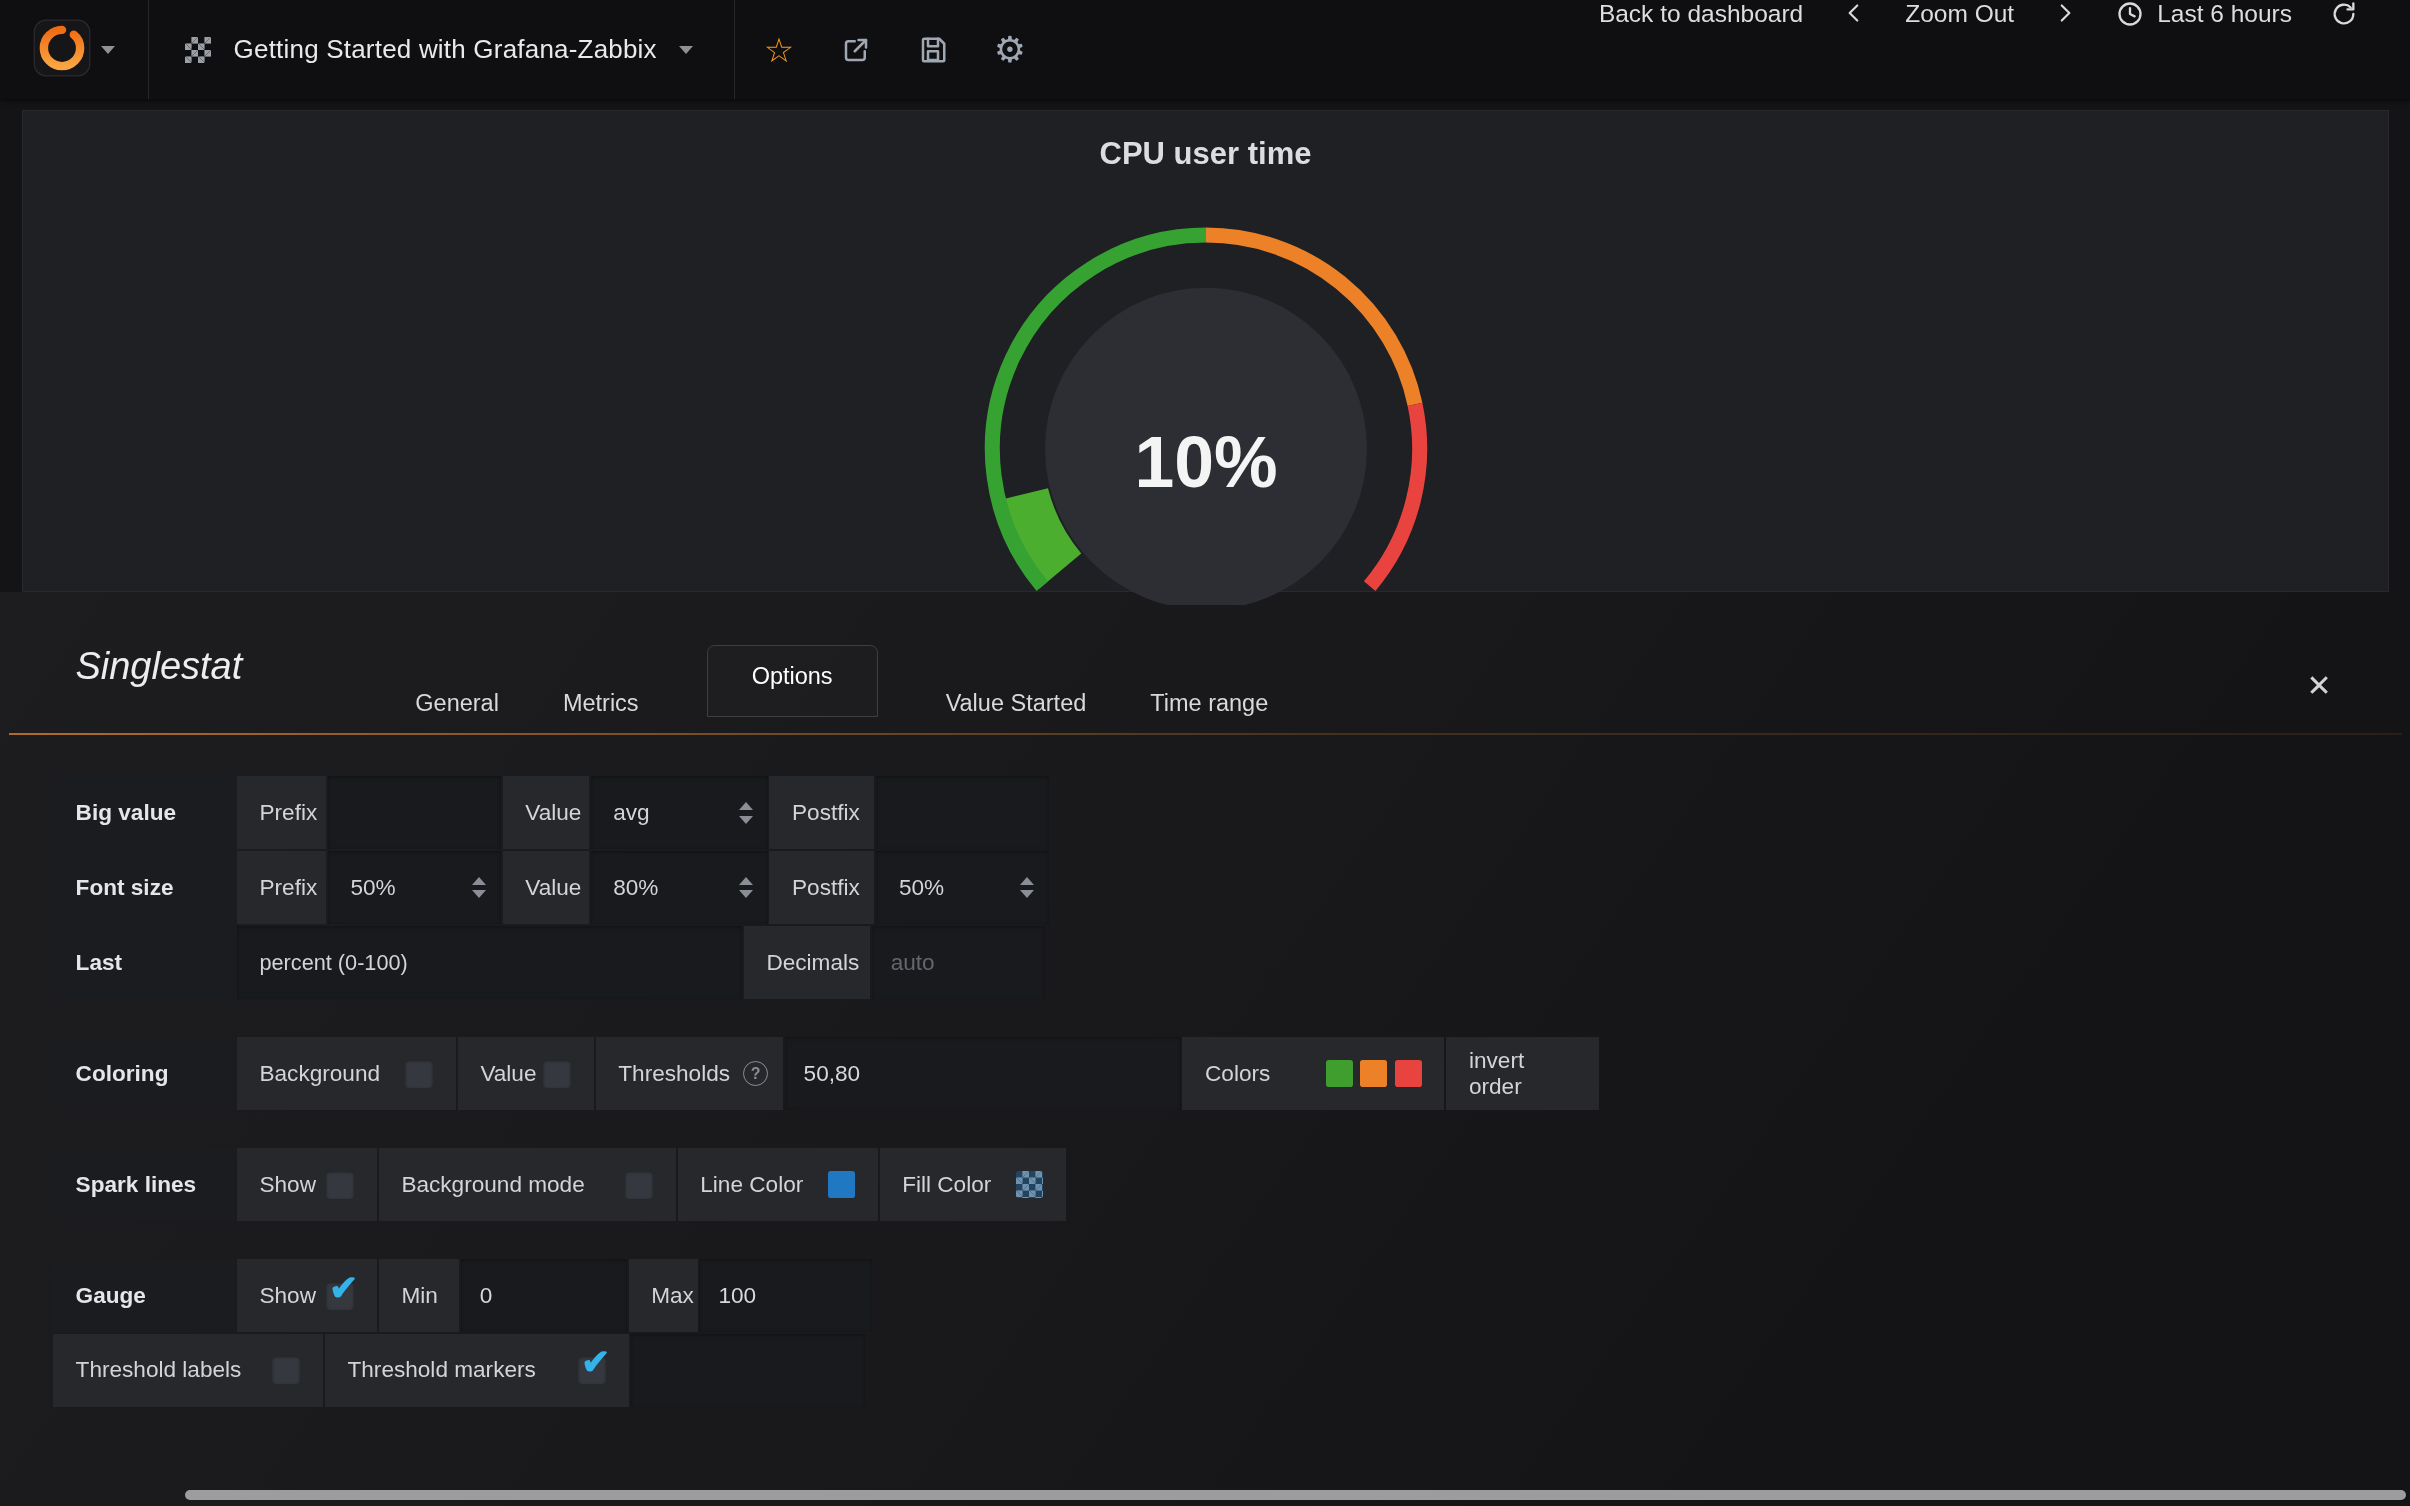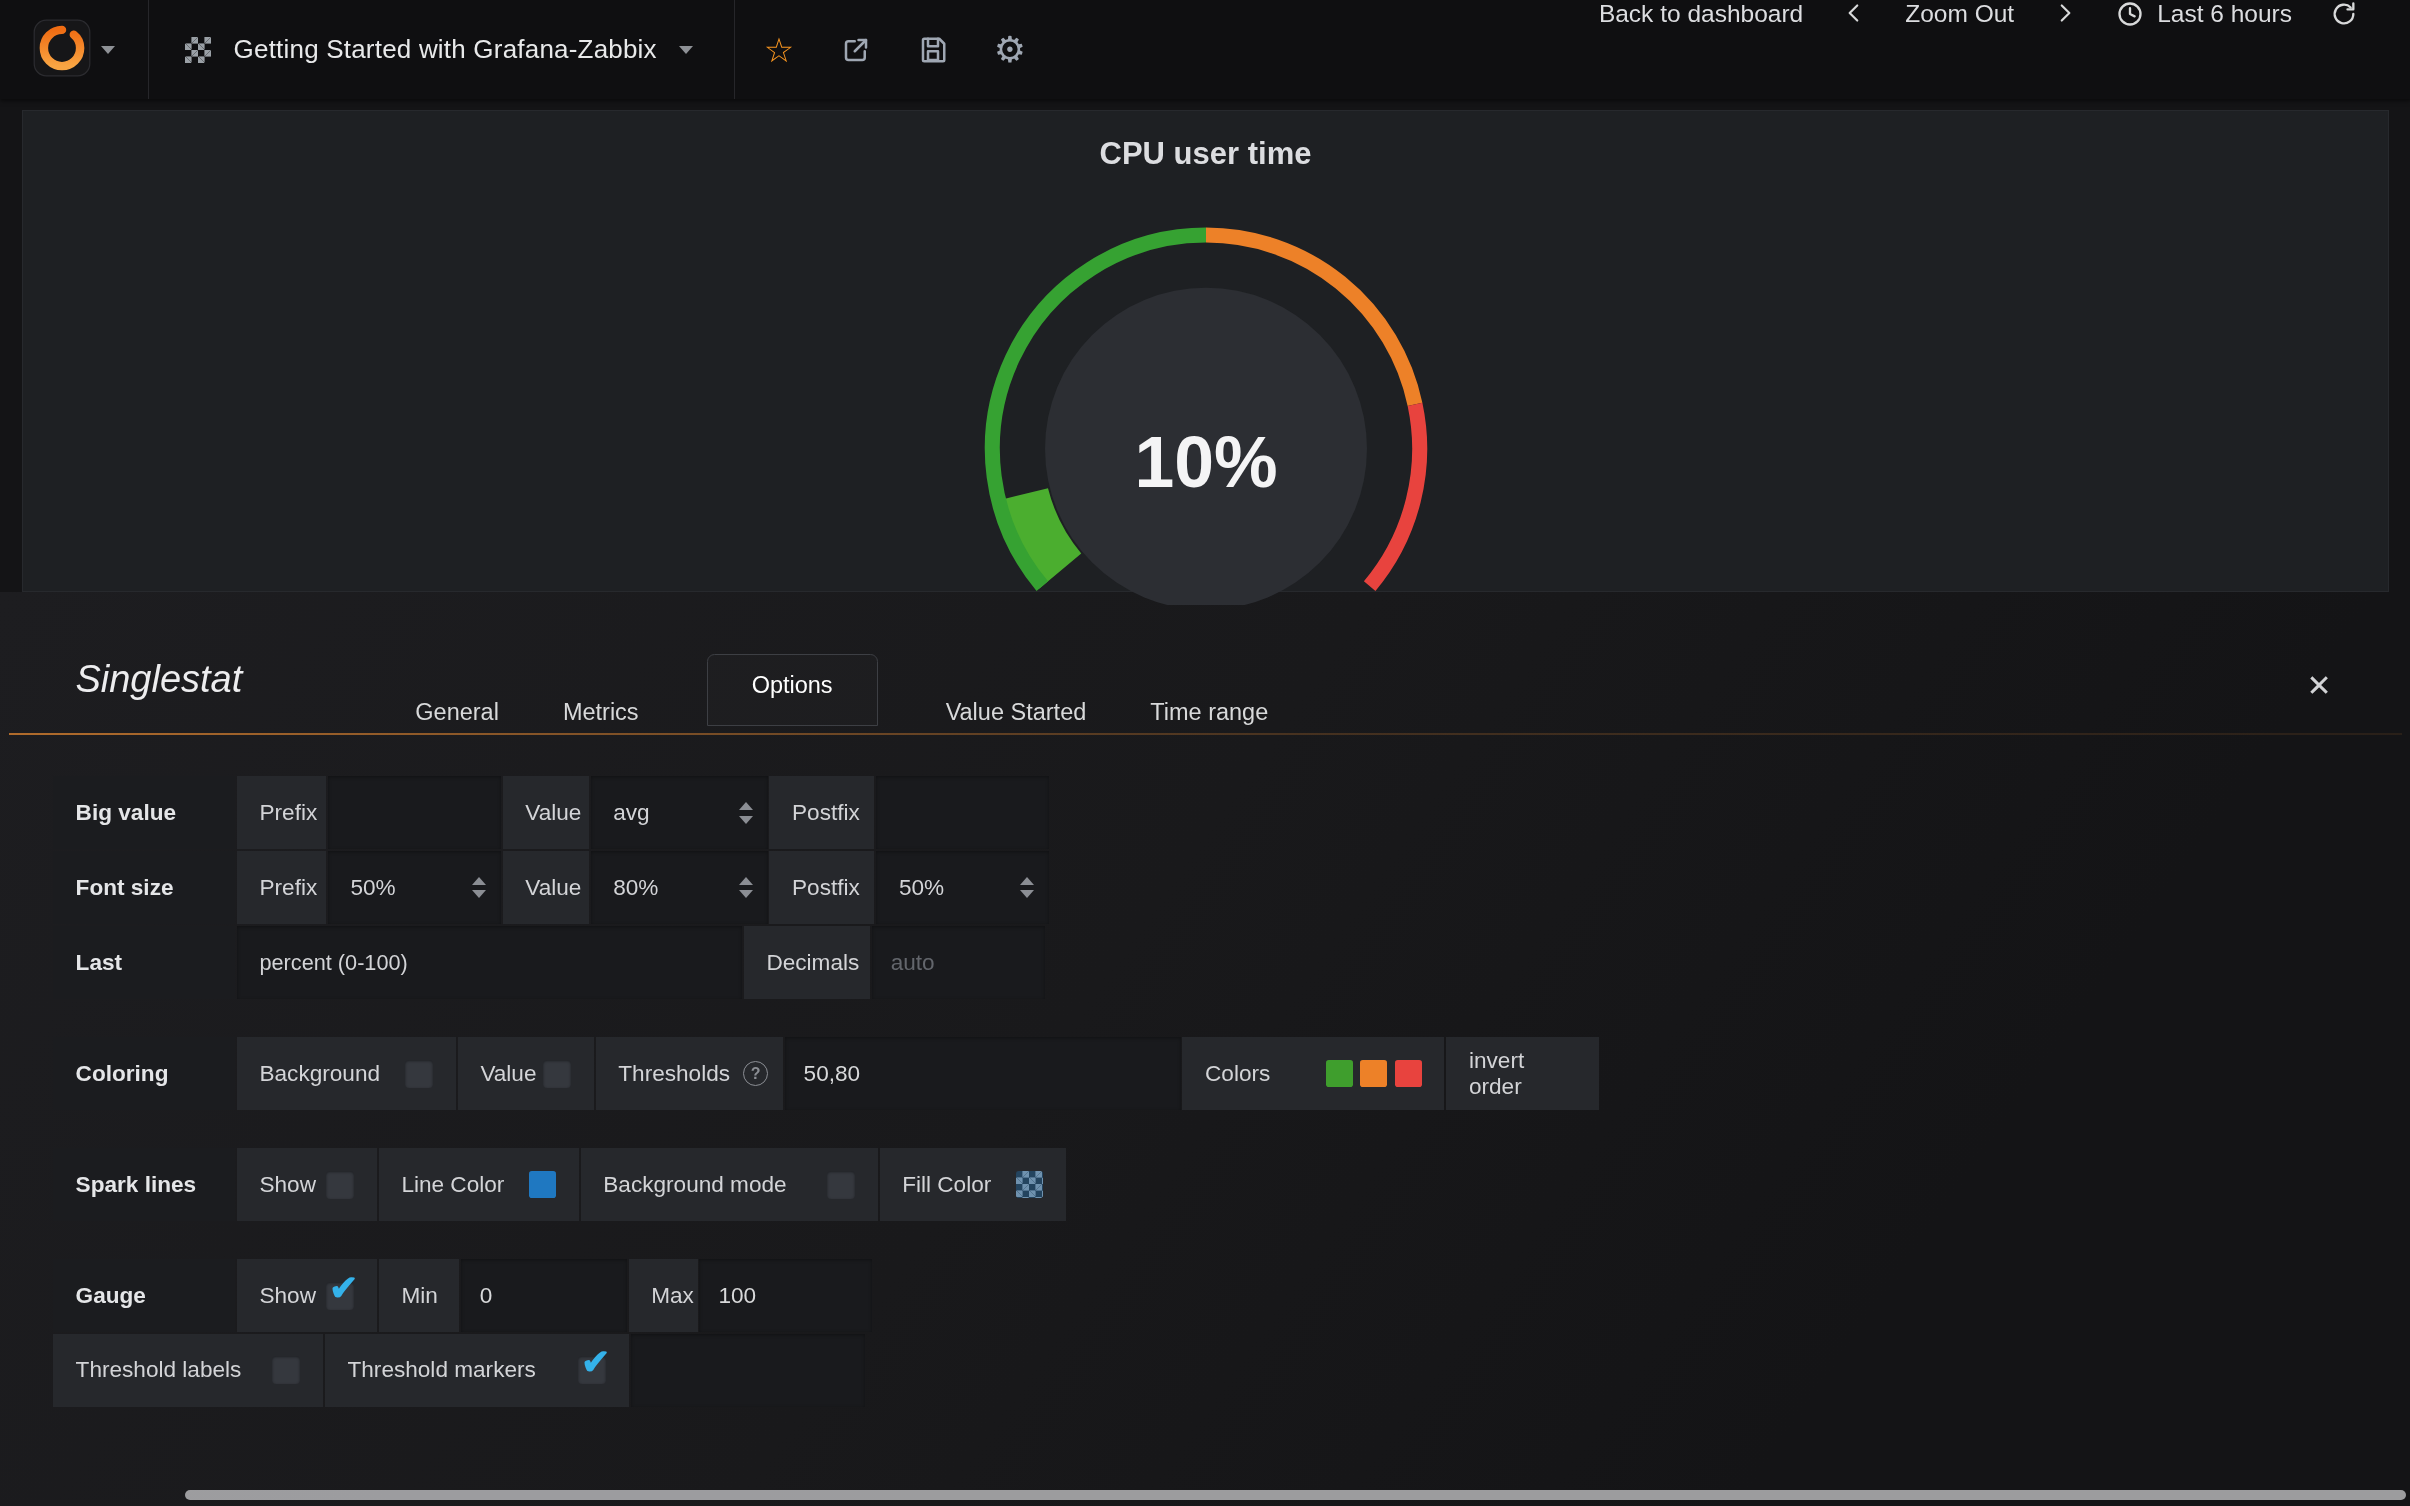--- a/index.html
+++ b/index.html
@@ -29,21 +29,21 @@
   .nav-svg.bright{stroke:#d8d9da}
 
   
   .panel{margin:11.3px 21.7px 0;height:482px;background:#1e2023;border:0.9px solid #27292d;position:relative}
   .panel-title{text-align:center;padding-top:24.5px;font-size:31px;font-weight:bold;color:#dcdde0;cursor:pointer}
   #gauge-svg{display:block;margin:0 auto}
   .gauge-value{font-size:76px;font-weight:bold;fill:#f4f4f5;font-family:"Liberation Sans",sans-serif}
 
   
   .editor{height:914px;padding-top:53px;background:linear-gradient(125deg,#1d1d20 0%,#19191b 45%,#141416 78%)}
-  .ed-header{position:relative;margin:0 9.4px;display:flex;align-items:center;height:90px}
+  .ed-header{position:relative;margin:0 9.4px;display:flex;align-items:flex-start;height:90px}
   .ed-header::after{content:"";position:absolute;left:0;right:0;bottom:0;height:1.9px;
       background:linear-gradient(90deg,rgba(226,134,48,.75),rgba(226,134,48,.22) 55%,rgba(226,134,48,.10))}
   .panel-type{font-size:38px;font-style:italic;font-weight:500;color:#ededef;margin:0 0 22.6px 66px}
   .tabs{display:flex;align-items:flex-end;margin-left:141px}
   .tab{font-size:23.5px;color:#d8d9da;margin:0 32px;cursor:pointer;white-space:nowrap}
   .tab.active{border:0.9px solid #3d3f44;border-radius:7.5px 7.5px 0 0;padding:17px 44px 26px;margin:0 36px;color:#fff;background:rgba(255,255,255,.015)}
   .close-x{position:absolute;right:70px;bottom:34px;font-size:30px;color:#d2d3d5;cursor:pointer;line-height:1}
 
   .rows{padding-left:53px}
   .gap-lg{margin-top:41px}
@@ -252,27 +252,27 @@
       </div>
       <div class="cell linktext" style="width:153px">invert order</div>
     </div>
 
     <div class="row gap-sec">
       <div class="cell head">Spark lines</div>
       <div class="cell" style="width:140px">
         <span>Show</span>
         <span class="cbox"></span>
       </div>
+      <div class="cell" style="width:297px">
+        <span>Background mode</span>
+        <span class="cbox"></span>
+      </div>
       <div class="cell" style="width:200px">
         <span>Line Color</span>
         <span class="swatch" style="margin-left: auto; background: rgb(31, 120, 193);"></span>
-      </div>
-      <div class="cell" style="width:297px">
-        <span>Background mode</span>
-        <span class="cbox"></span>
       </div>
       <div class="cell" style="width:186px">
         <span>Fill Color</span>
         <span class="swatch checker fillswatch" style="margin-left:auto">
           <span class="ovl" style="background: rgba(31, 120, 193, 0.35);"></span>
         </span>
       </div>
     </div>
 
     <div class="row gap-sec">

